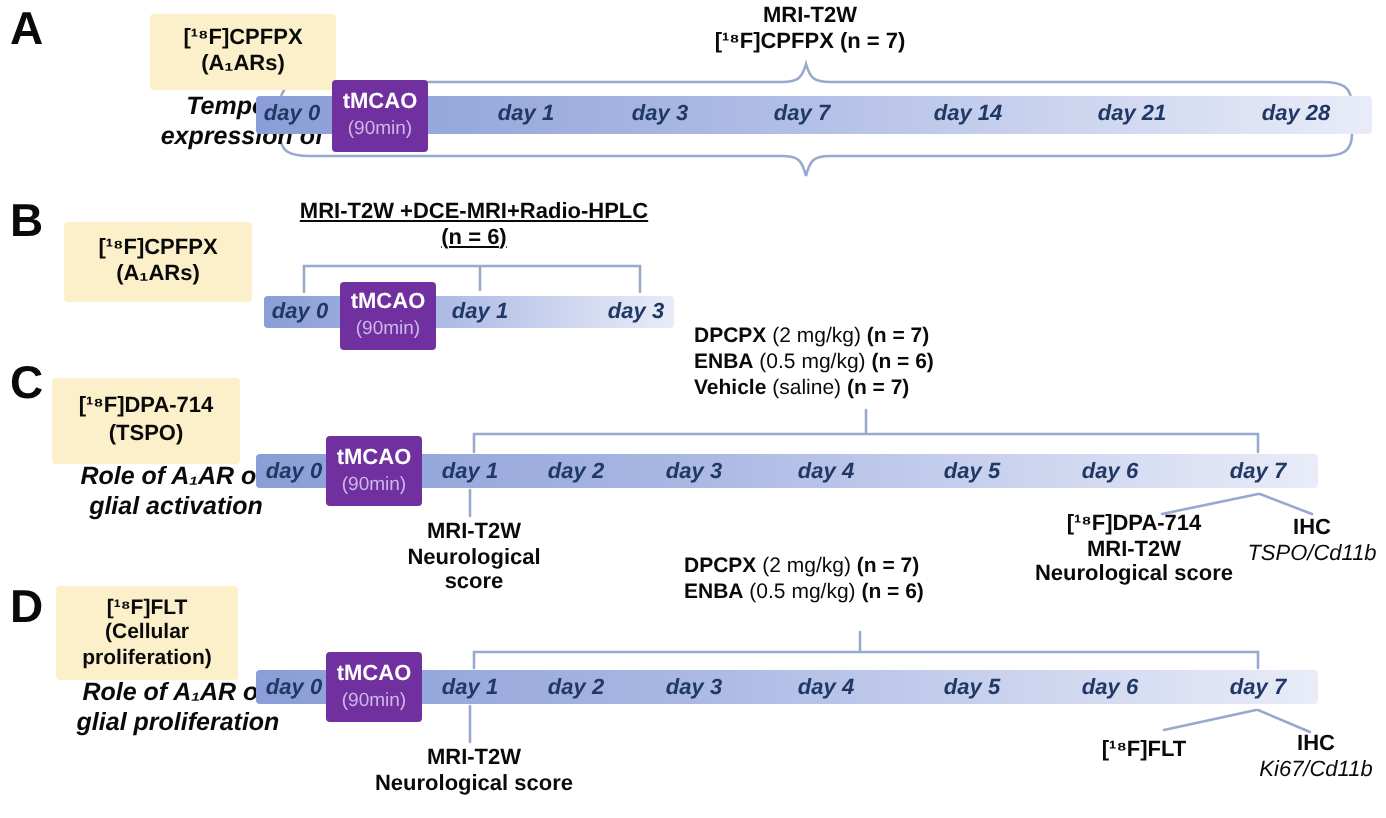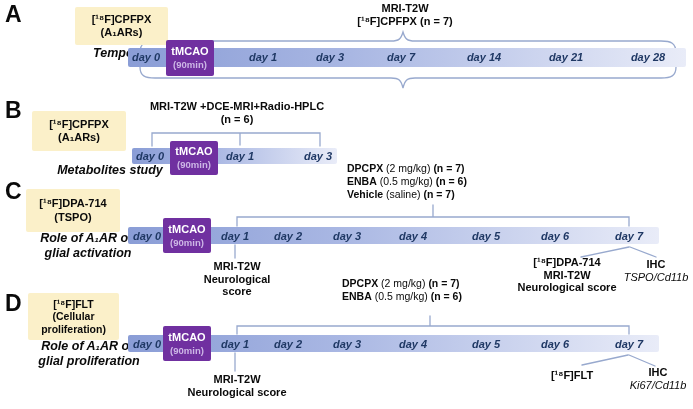--- a/index.html
+++ b/index.html
@@ -12,21 +12,21 @@
   .ybox.small{font-size:10.5px;line-height:12.5px;}
   .cap{position:absolute;font-style:italic;font-weight:bold;font-size:12.5px;line-height:15px;
        text-align:center;color:#0a0a0a;}
   .bar{position:absolute;background:linear-gradient(90deg,#8A9DD6 0%,#A9B7E3 40%,#E9ECF8 100%);
        border-radius:2px;}
   .day{position:absolute;transform:translateX(-50%);font-style:italic;font-weight:bold;
        font-size:11px;color:#1F3864;white-space:nowrap;}
   .tmcao{position:absolute;background:#7030A0;border-radius:2px;display:flex;flex-direction:column;
          align-items:center;justify-content:center;color:#fff;font-weight:bold;font-size:11px;
          line-height:13px;text-align:center;}
-  .tmcao .sub{color:#CDB7E6;font-weight:bold;font-size:9.5px;}
+  .tmcao .sub{color:#CDB7E6;font-weight:normal;font-size:9.5px;}
   .note{position:absolute;transform:translateX(-50%);font-size:11px;font-weight:bold;text-align:center;
         line-height:12.5px;white-space:nowrap;color:#0a0a0a;}
   .note .it{font-style:italic;font-weight:normal;}
   .drugs{position:absolute;font-size:10.5px;line-height:13px;white-space:nowrap;color:#0a0a0a;}
   .drugs .nm,.drugs .nn{font-weight:bold;}
   svg.overlay{position:absolute;left:0;top:0;pointer-events:none;}
 </style>
 </head>
 <body>
 
@@ -57,20 +57,21 @@
 
   <div class="sec-letter" style="left:5px;top:1px;">A</div>
 
   <div class="ybox" style="left:75px;top:7px;width:93px;height:38px;">
     <span>[¹⁸F]CPFPX</span>
     <span>(A₁ARs)</span>
   </div>
 
   <div class="cap" style="left:57px;top:46px;width:128px;">
     <div>Temporal</div>
+    <div>expression of</div>
   </div>
 
   <div class="note" style="left:405px;top:2px;">
     <div>MRI-T2W</div>
     <div>[¹⁸F]CPFPX  (n = 7)</div>
   </div>
 
   <div class="bar" style="left:128px;top:48px;width:558px;height:19px;"></div>
   <span class="day" style="left:146px;top:51px;">day 0</span>
   <span class="day" style="left:263px;top:51px;">day 1</span>
@@ -86,23 +87,22 @@
   </div>
 
 
   <div class="sec-letter" style="left:5px;top:97px;">B</div>
 
   <div class="ybox" style="left:32px;top:111px;width:94px;height:40px;">
     <span>[¹⁸F]CPFPX</span>
     <span>(A₁ARs)</span>
   </div>
 
-  <div class="cap" style="left:20px;top:163px;width:180px;">Metabolites study</div>
-
-  <div class="note" style="left:237px;top:100px;">
+
+  <div class="note" style="left:237px;top:100px;text-decoration:underline;">
     <div>MRI-T2W +DCE-MRI+Radio-HPLC</div>
     <div>(n = 6)</div>
   </div>
 
   <div class="bar" style="left:132px;top:148px;width:205px;height:16px;"></div>
   <span class="day" style="left:150px;top:150px;">day 0</span>
   <span class="day" style="left:240px;top:150px;">day 1</span>
   <span class="day" style="left:318px;top:150px;">day 3</span>
 
   <div class="tmcao" style="left:170px;top:141px;width:48px;height:34px;">

